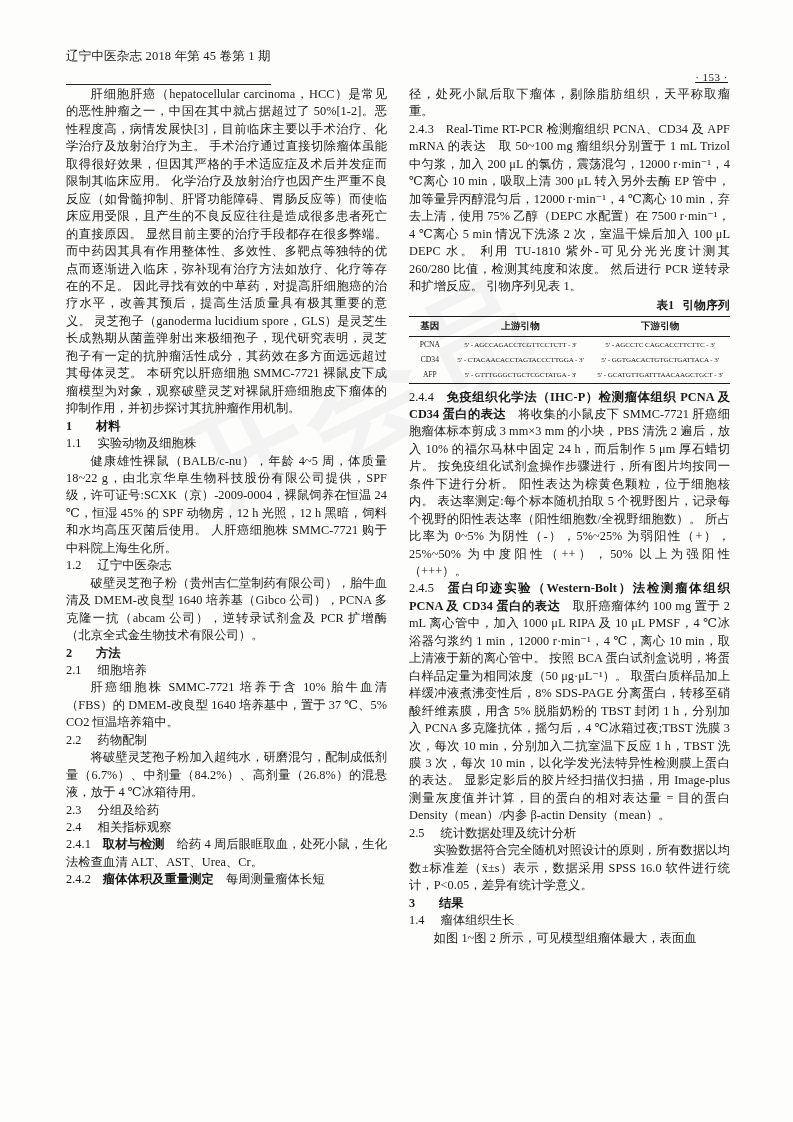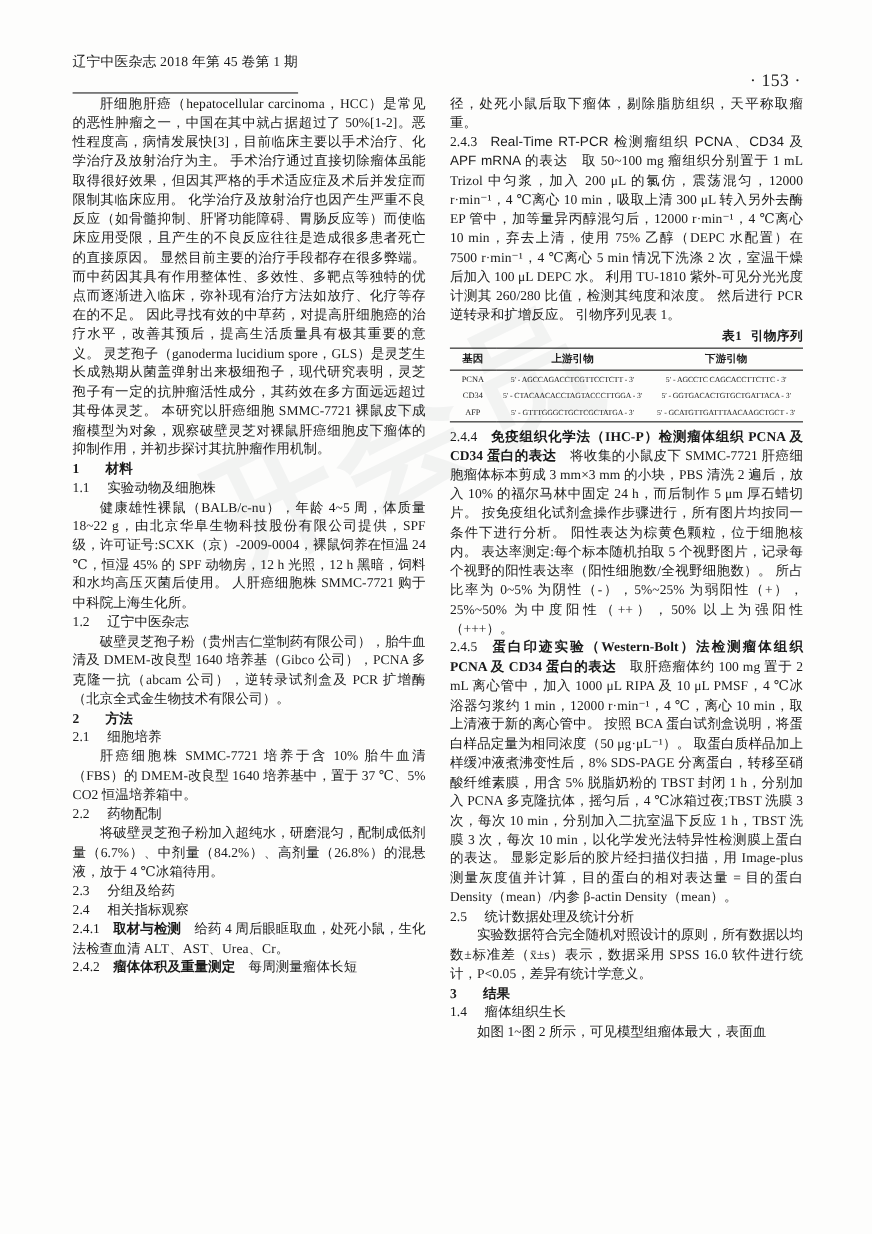--- a/index.html
+++ b/index.html
@@ -56,23 +56,24 @@
     justify-content: space-between;
     font-size: 12.5px;
   }
   .header-title {
     border-bottom: 1.1px solid #222;
     padding-bottom: 19px;
     letter-spacing: 0.2px;
     font-family: "Liberation Serif", "DejaVu Serif", serif;
   }
   .header-page {
-    font-size: 16px;
+    font-size: 11px;
     letter-spacing: 0.5px;
     padding-bottom: 2px;
+    text-decoration: underline;
   }
   
   .columns {
     position: absolute;
     left: 66px;
     top: 86px;
     width: 664px;
     display: flex;
     gap: 22px;
   }
@@ -106,21 +107,21 @@
   }
   .lvl2 .gap {
     display: inline-block;
     width: 16px;
   }
   .lvl3 .tgap {
     display: inline-block;
     width: 12px;
   }
   .latin {
-    font-family: Liberation Sans, sans-serif;
+    font-family: Liberation Serif, serif;
   }
   
   .tbl-wrap {
     margin: 3px 0 5px 0;
   }
   .tbl-caption {
     text-align: right;
     font-size: 11.6px;
     font-weight: bold;
     margin-bottom: 3px;

